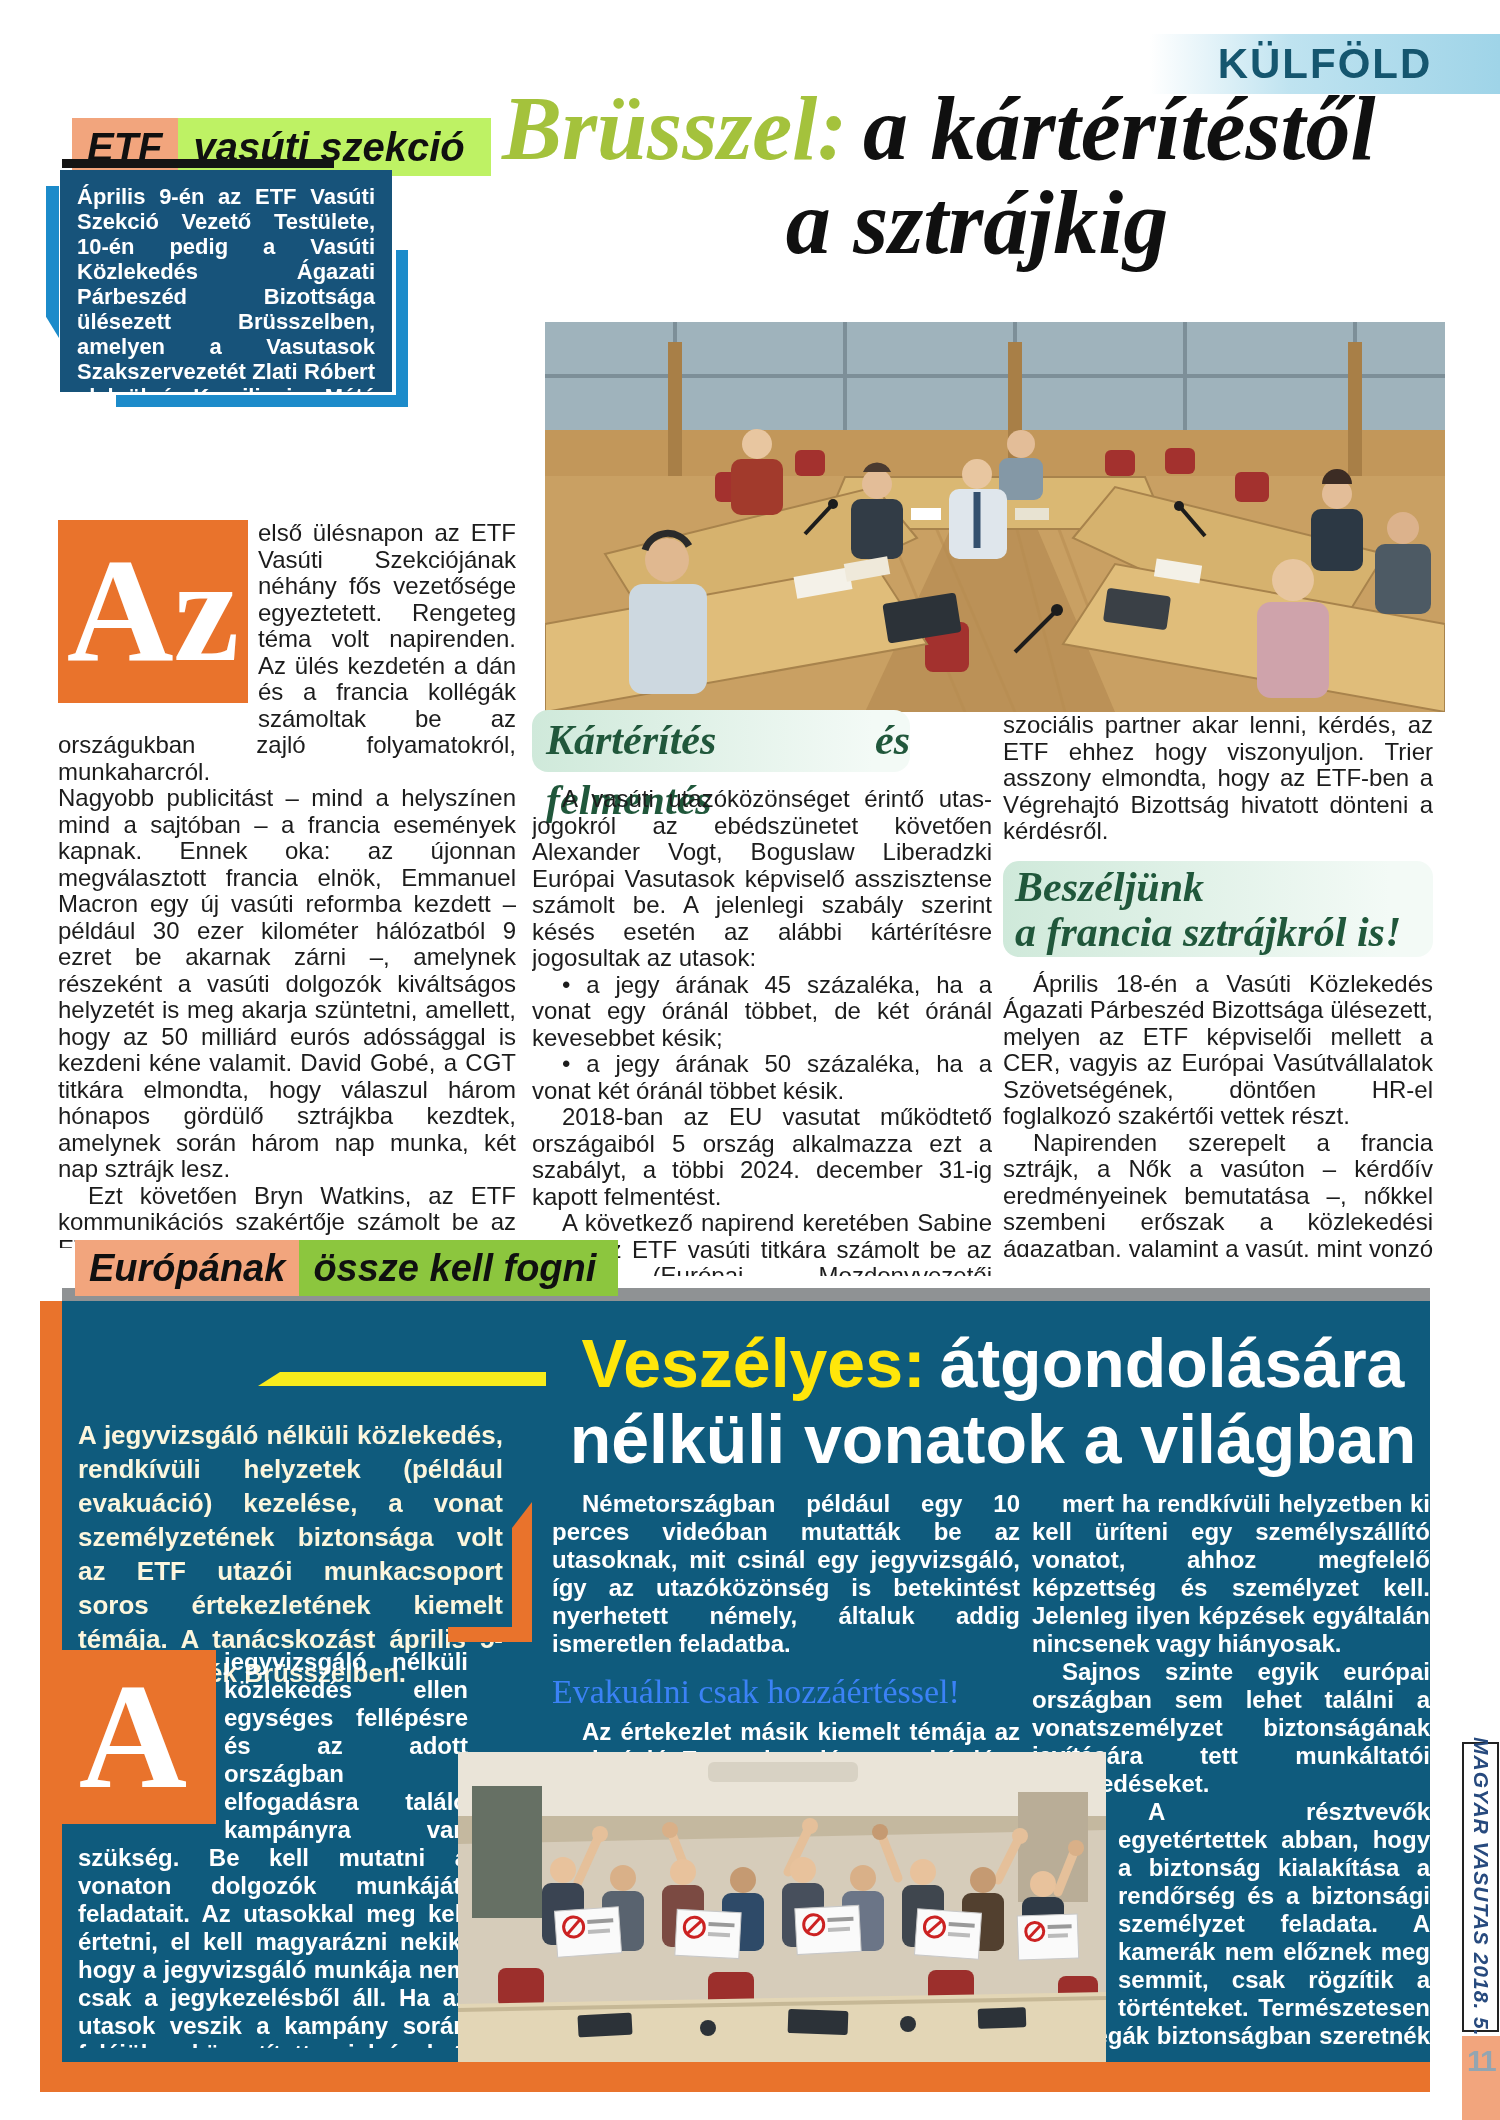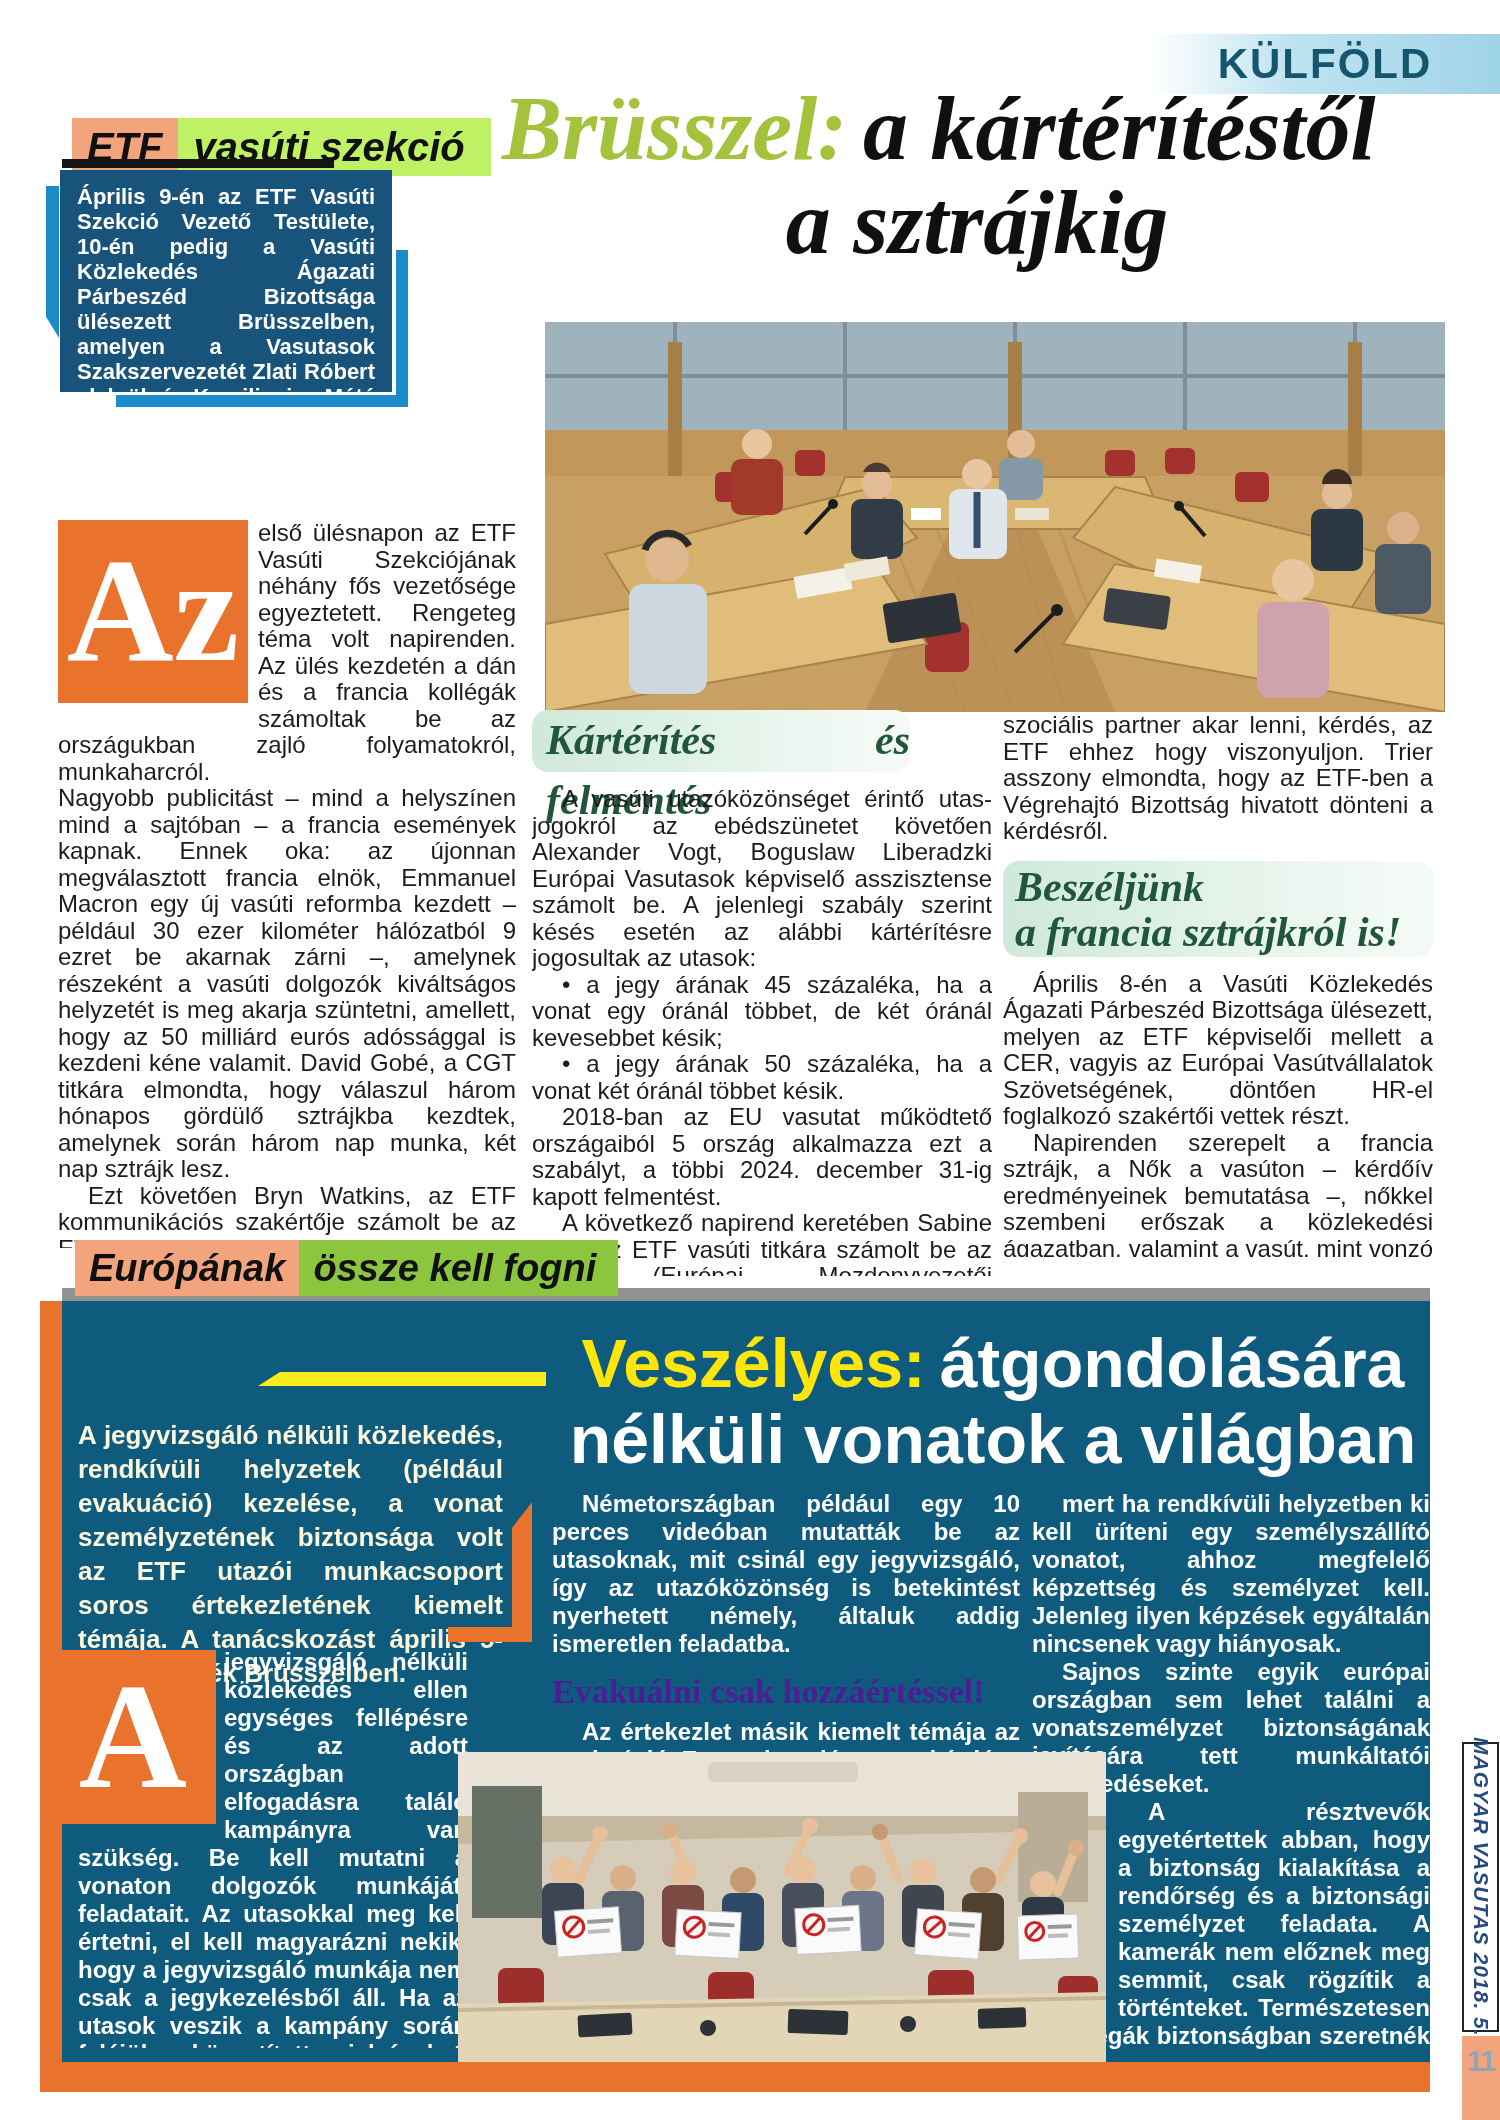--- a/index.html
+++ b/index.html
@@ -68,21 +68,21 @@
   .blead-deco-v{left:512px;top:1502px;width:20px;height:140px;background:#e9732c;
     clip-path:polygon(0 26px,100% 0,100% 100%,0 100%);}
   .blead-deco-h{left:448px;top:1627px;width:84px;height:15px;background:#e9732c;}
   .b-dropcap{left:50px;top:1650px;width:166px;height:174px;background:#e9732c;
     font-family:"Liberation Serif", serif;font-weight:700;font-size:150px;line-height:172px;
     color:#fff;text-align:center;}
   .bcol{color:#fff;font-weight:700;font-size:24px;line-height:28px;overflow:hidden;}
   .b-col1{left:78px;top:1648px;width:390px;height:400px;}
   .dropA-spacer{float:left;width:146px;height:178px;}
   .b-col2{left:552px;top:1490px;width:468px;height:262px;}
-  .b-sub{color:#4c1d95;font-family:"Liberation Serif", serif;font-weight:700;font-size:34px;
+  .b-sub{color:#3b82f6;font-family:"Liberation Serif", serif;font-weight:400;font-size:34px;
     margin:20px 0 12px;}
   .b-col3{left:1032px;top:1490px;width:398px;height:560px;}
   .photo-spacer{float:left;width:86px;height:215px;}
   .photo2{left:458px;top:1752px;width:648px;height:310px;overflow:hidden;}
   
   .vstrip{left:1462px;top:1742px;width:37px;height:290px;background:#fff;border:2px solid #222;
     box-sizing:border-box;display:flex;align-items:center;justify-content:center;}
   .vstrip span{writing-mode:vertical-rl;font-size:21px;font-weight:700;font-style:italic;
     color:#274a7e;white-space:nowrap;letter-spacing:1px;}
   .pagecorner{left:1462px;top:2036px;width:38px;height:84px;background:#f2a57d;box-sizing:border-box;
@@ -214,21 +214,21 @@
   <p class="indent">2018-ban az EU vasutat működtető országaiból 5 ország alkalmazza ezt a szabályt, a többi 2024. december 31-ig kapott felmentést.</p>
   <p class="indent">A következő napirend keretében Sabine Trier, az ETF vasúti titkára számolt be az ALE (Európai Mozdonyvezetői Szakszervezetek Szövetsége) ismételt kapcsolatfelvételéről. Egyértelmű, hogy az ALE az ETF mellett európai</p>
 </div>
 
 <div class="abs bodycol jtext col3">
   <p>szociális partner akar lenni, kérdés, az ETF ehhez hogy viszonyuljon. Trier asszony elmondta, hogy az ETF-ben a Végrehajtó Bizottság hivatott dönteni a kérdésről.</p>
   <div class="hgreen hgreen2">
     <div>Beszéljünk</div>
     <div>a francia sztrájkról is!</div>
   </div>
-  <p class="indent">Április 8-én a Vasúti Közlekedés Ágazati Párbeszéd Bizottsága ülésezett, melyen az ETF képviselői mellett a CER, vagyis az Európai Vasútvállalatok Szövetségének, döntően HR-el foglalkozó szakértői vettek részt.</p>
+  <p class="indent">Április 18-én a Vasúti Közlekedés Ágazati Párbeszéd Bizottsága ülésezett, melyen az ETF képviselői mellett a CER, vagyis az Európai Vasútvállalatok Szövetségének, döntően HR-el foglalkozó szakértői vettek részt.</p>
   <p class="indent">Napirenden szerepelt a francia sztrájk, a Nők a vasúton – kérdőív eredményeinek bemutatása –, nőkkel szembeni erőszak a közlekedési ágazatban, valamint a vasút, mint vonzó munkáltató kérdésének bemutatása.</p>
 
 </div>
 
 <div class="abs gray-bar"></div>
 <div class="abs teal-panel"></div>
 <div class="abs orange-left"></div>
 <div class="abs orange-bottom"></div>
 
 <div class="abs tag2">

